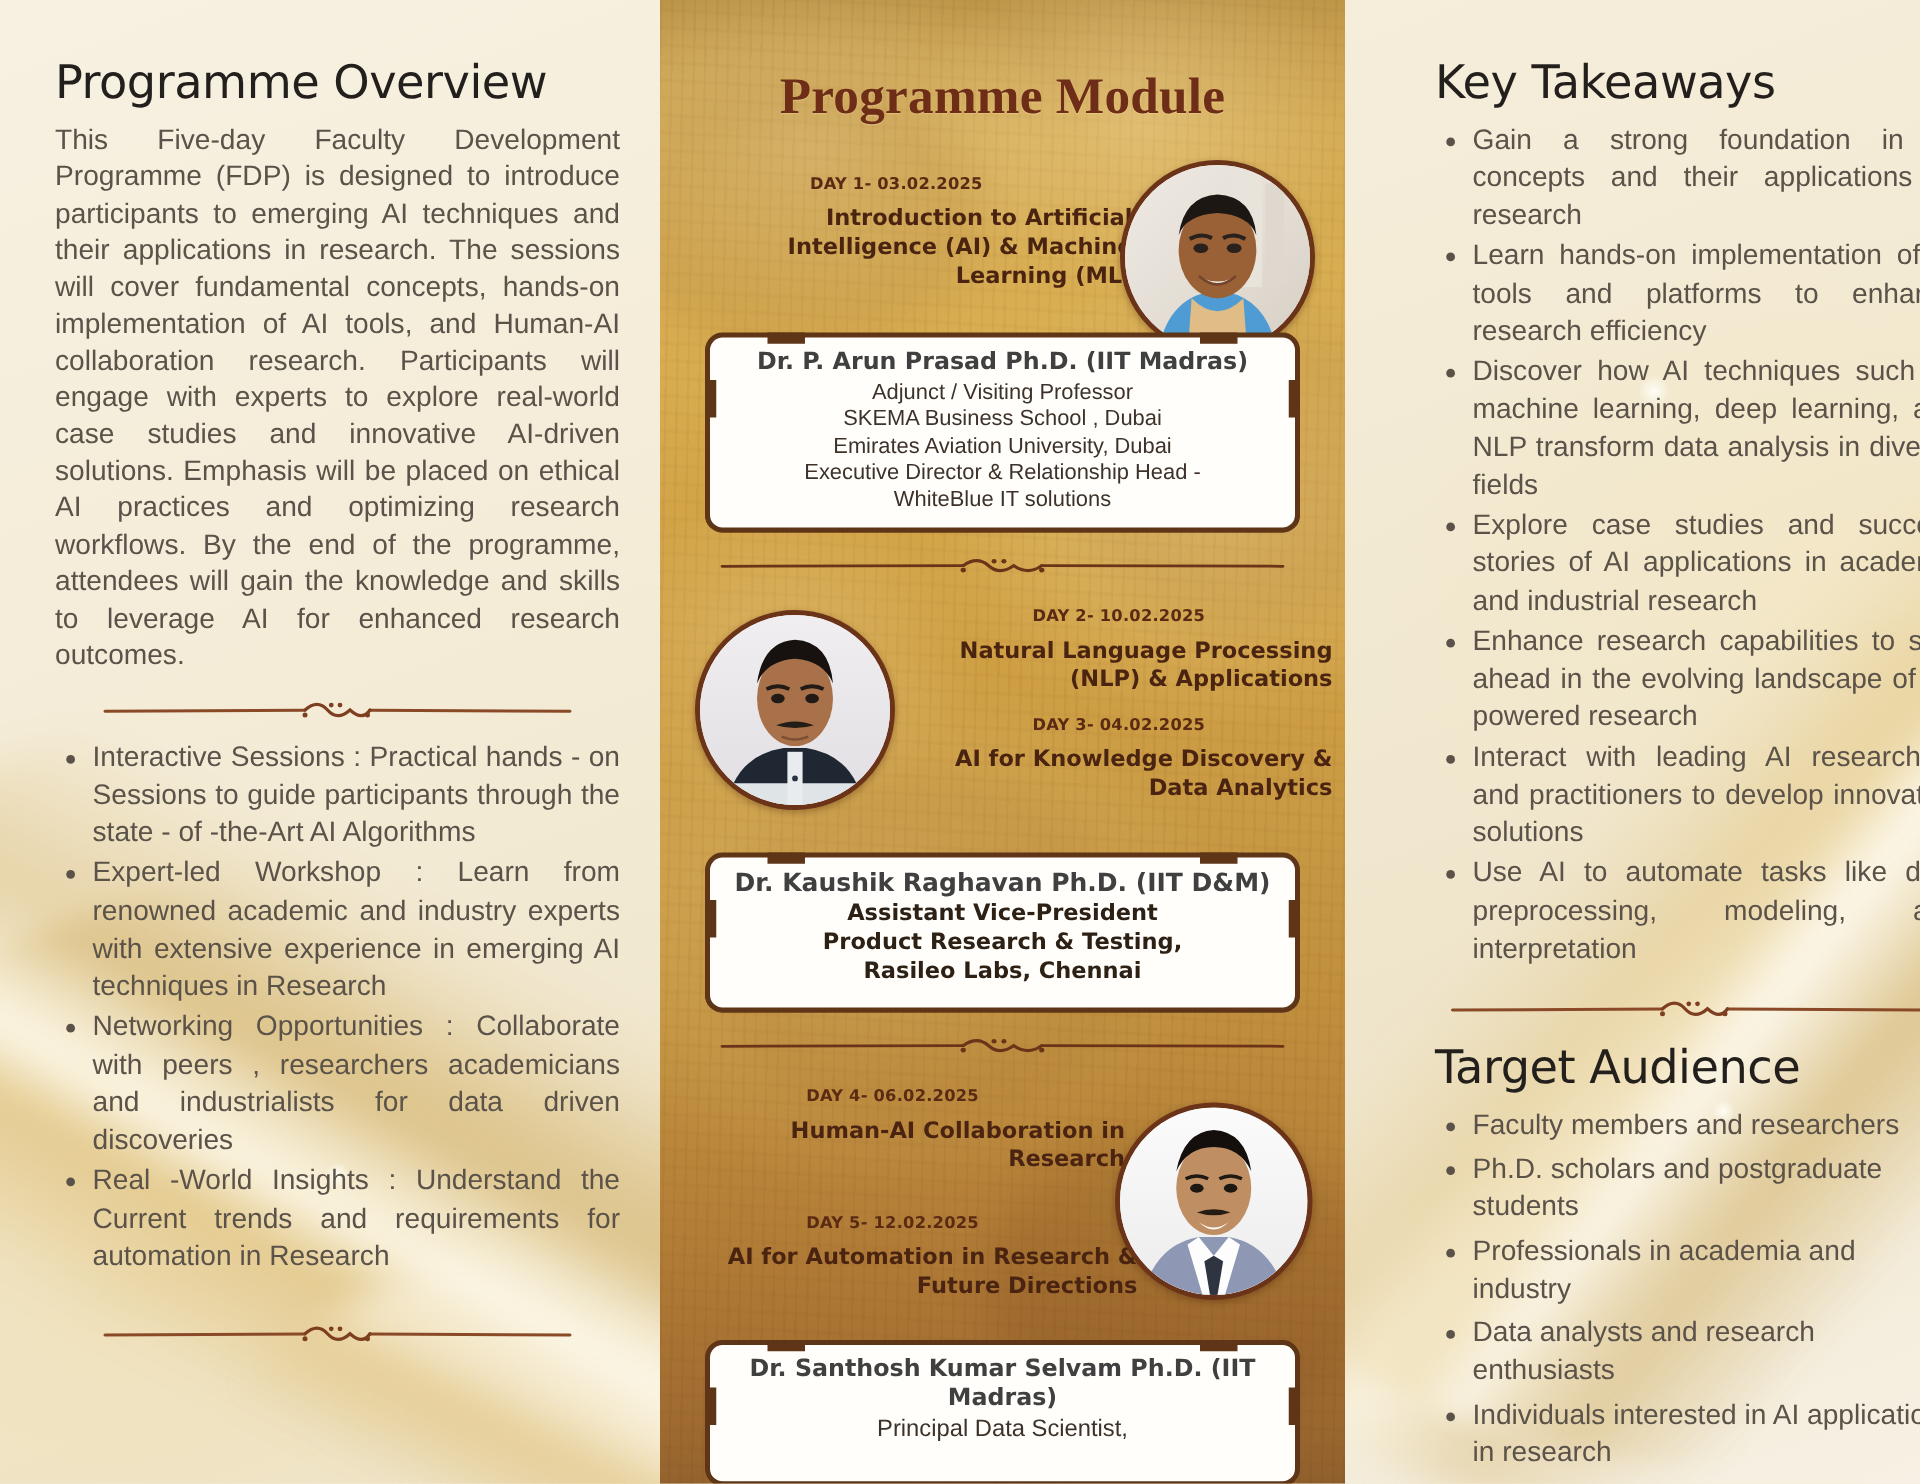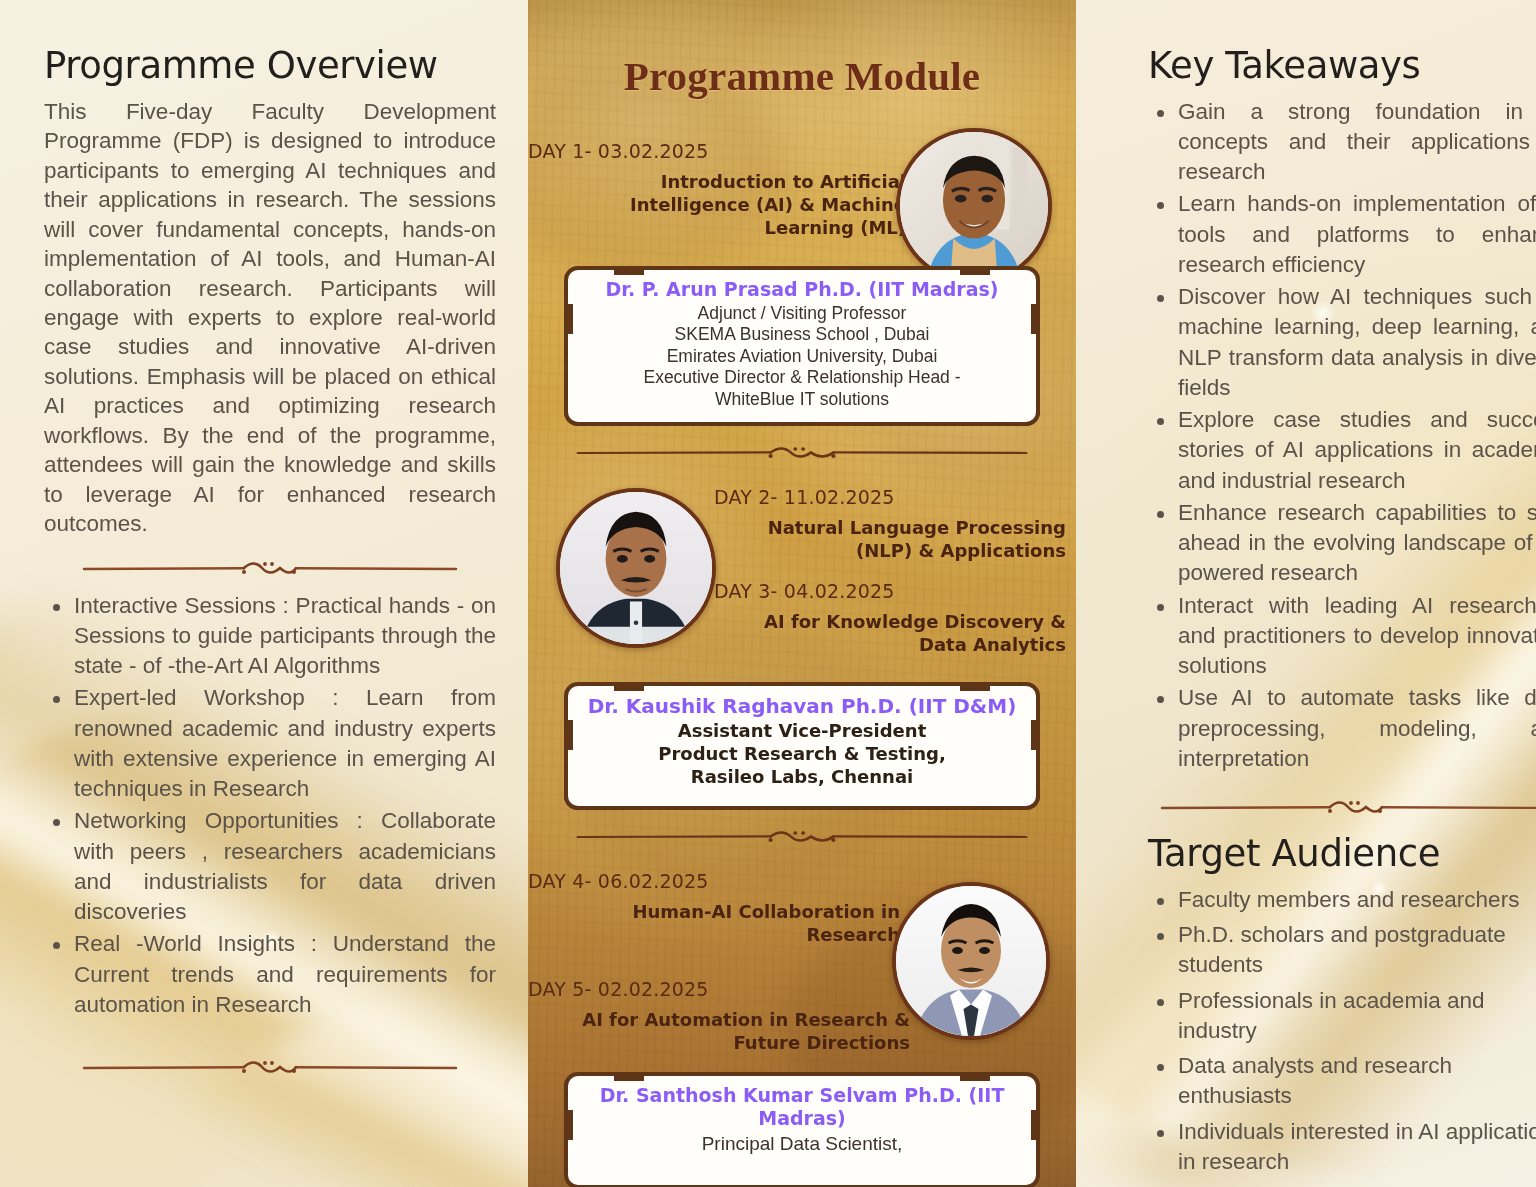--- a/index.html
+++ b/index.html
@@ -111,22 +111,22 @@
     color:#6e2d17;
     text-align:center;
     margin:52px 0 0 0;
     letter-spacing:.2px;
     text-shadow:0 1px 1px rgba(255,235,180,.35);
   }
 
   .day-block{position:relative;}
   .day-label{
     font-family:"DejaVu Sans", sans-serif;
-    font-weight:normal;font-size:19px;color:#5a2a12;
-    margin:0;letter-spacing:.2px;
+    font-weight:bold;font-size:13px;color:#5a2a12;
+    text-align:center;margin:0;letter-spacing:.2px;
   }
   .day-topic{
     font-family:"DejaVu Sans", sans-serif;
     font-weight:bold;font-size:18px;color:#4a2410;
     text-align:right;margin:8px 0 0 0;line-height:1.28;
   }
 
   .photo{
     position:absolute;border-radius:50%;
     border:4px solid #6b3419;
@@ -158,21 +158,21 @@
   .speaker-card .notch{
     position:absolute;width:30px;height:9px;background:#5e3517;z-index:3;
   }
   .speaker-card .notch.t1{top:-4px;left:46px;}
   .speaker-card .notch.t2{top:-4px;right:46px;}
   .speaker-card .notch.l1{left:-4px;top:34px;width:9px;height:30px;}
   .speaker-card .notch.r1{right:-4px;top:34px;width:9px;height:30px;}
 
   .sp-name{
     font-family:"DejaVu Sans", sans-serif;
-    font-weight:bold;font-size:19px;color:#8b5cf6;margin:0 0 2px 0;line-height:1.2;
+    font-weight:bold;font-size:19px;color:#404040;margin:0 0 2px 0;line-height:1.2;
   }
   .sp-line{font-size:17.5px;color:#3d3229;line-height:1.23;margin:0;}
   .sp-line.bold{font-family:"DejaVu Sans",sans-serif;font-weight:bold;color:#2d2116;font-size:18px;line-height:1.26;}
 
   .panel-divider{margin:0 34px;height:22px;position:relative;}
   .panel-divider svg{display:block;width:100%;height:22px;}
 </style>
 </head>
 <body>
 
@@ -317,21 +317,21 @@
           <ellipse cx="50" cy="44" rx="20" ry="25" fill="#a8714a"></ellipse>
           <path d="M30 36 q3 -22 20 -23 q18 1 20 23 q-5 -12 -20 -13 q-15 1 -20 13z" fill="#17120f"></path>
           <ellipse cx="41" cy="44" rx="3.6" ry="2.5" fill="#211a16"></ellipse>
           <ellipse cx="59" cy="44" rx="3.6" ry="2.5" fill="#211a16"></ellipse>
           <path d="M35 39 q6 -3 12 0" stroke="#211a16" stroke-width="2" fill="none"></path>
           <path d="M53 39 q6 -3 12 0" stroke="#211a16" stroke-width="2" fill="none"></path>
           <path d="M40 58 q10 -4 20 0 q-10 3 -20 0z" fill="#241c16"></path>
           <path d="M43 64 q7 3 14 0" stroke="#7a4e33" stroke-width="1.3" fill="none"></path>
         </svg>
       </div>
-      <p class="day-label" style="margin-left:186px;">DAY 2- 11.02.2025</p>
+      <p class="day-label" style="margin-left:186px;">DAY 2- 10.02.2025</p>
       <p class="day-topic" style="margin-left:186px;margin-right:10px;">Natural Language Processing (NLP) &amp; Applications</p>
       <p class="day-label" style="margin-left:186px;margin-top:18px;">DAY 3- 04.02.2025</p>
       <p class="day-topic" style="margin-left:186px;margin-right:10px;">AI for Knowledge Discovery &amp; Data Analytics</p>
     </div>
 
     <div class="speaker-card" style="margin-top:6px;">
       <div class="shadow-bar">
           <i></i>
         </div>
       <div class="card-face" style="padding-bottom:18px;">
@@ -376,21 +376,21 @@
           <ellipse cx="41" cy="43" rx="3.6" ry="2.4" fill="#1e1813"></ellipse>
           <ellipse cx="59" cy="43" rx="3.6" ry="2.4" fill="#1e1813"></ellipse>
           <path d="M35 38 q6 -3 12 0" stroke="#1e1813" stroke-width="1.9" fill="none"></path>
           <path d="M53 38 q6 -3 12 0" stroke="#1e1813" stroke-width="1.9" fill="none"></path>
           <path d="M41 56 q9 -3.5 18 0 q-9 3 -18 0z" fill="#251c14"></path>
           <path d="M42 61 q8 6 16 0 q-8 8 -16 0z" fill="#fffdfb"></path>
         </svg>
       </div>
       <p class="day-label" style="margin-right:176px;">DAY 4- 06.02.2025</p>
       <p class="day-topic" style="margin-right:176px;margin-left:8px;">Human-AI Collaboration in Research</p>
-      <p class="day-label" style="margin-right:176px;margin-top:32px;">DAY 5- 02.02.2025</p>
+      <p class="day-label" style="margin-right:176px;margin-top:32px;">DAY 5- 12.02.2025</p>
       <p class="day-topic" style="margin-right:166px;margin-left:8px;">AI for Automation in Research &amp; Future Directions</p>
     </div>
 
     <div class="speaker-card" style="margin-top:10px;">
 
       <div class="card-face" style="padding-bottom:30px;">
         <span class="notch t1"></span>
         <span class="notch t2"></span>
         <span class="notch l1"></span>
         <span class="notch r1"></span>

